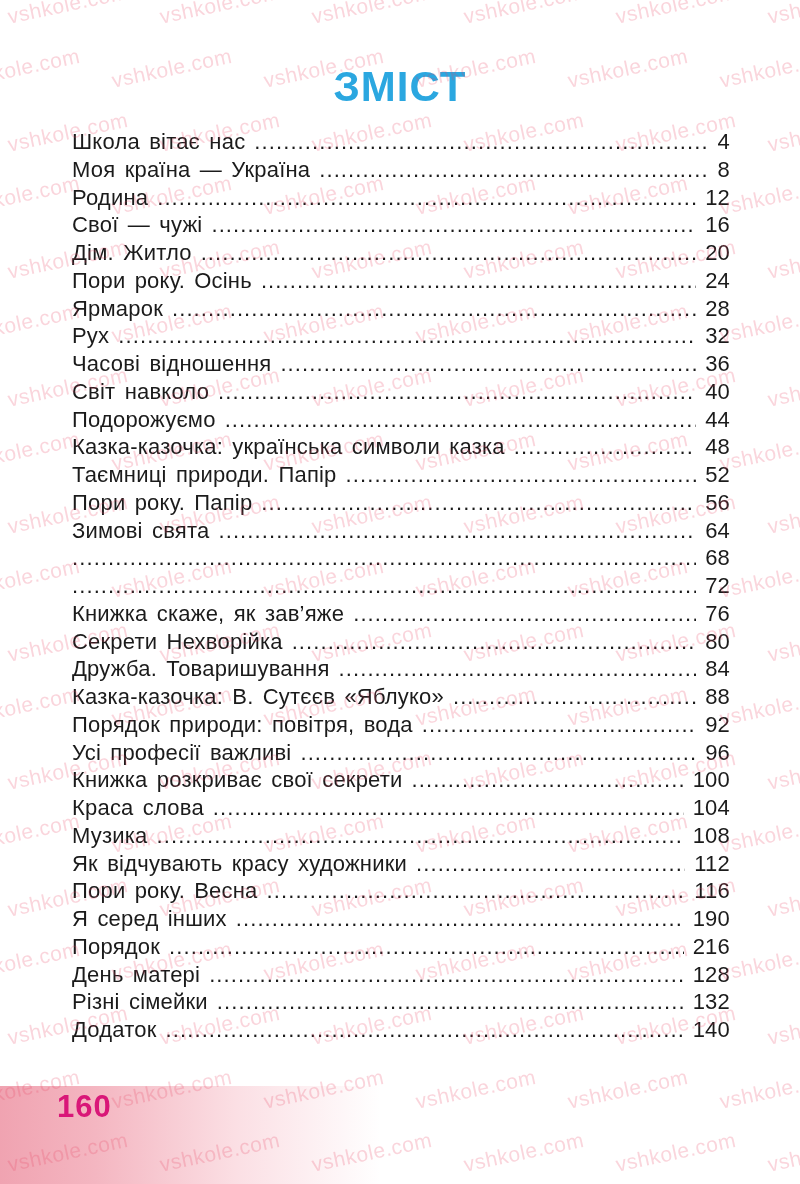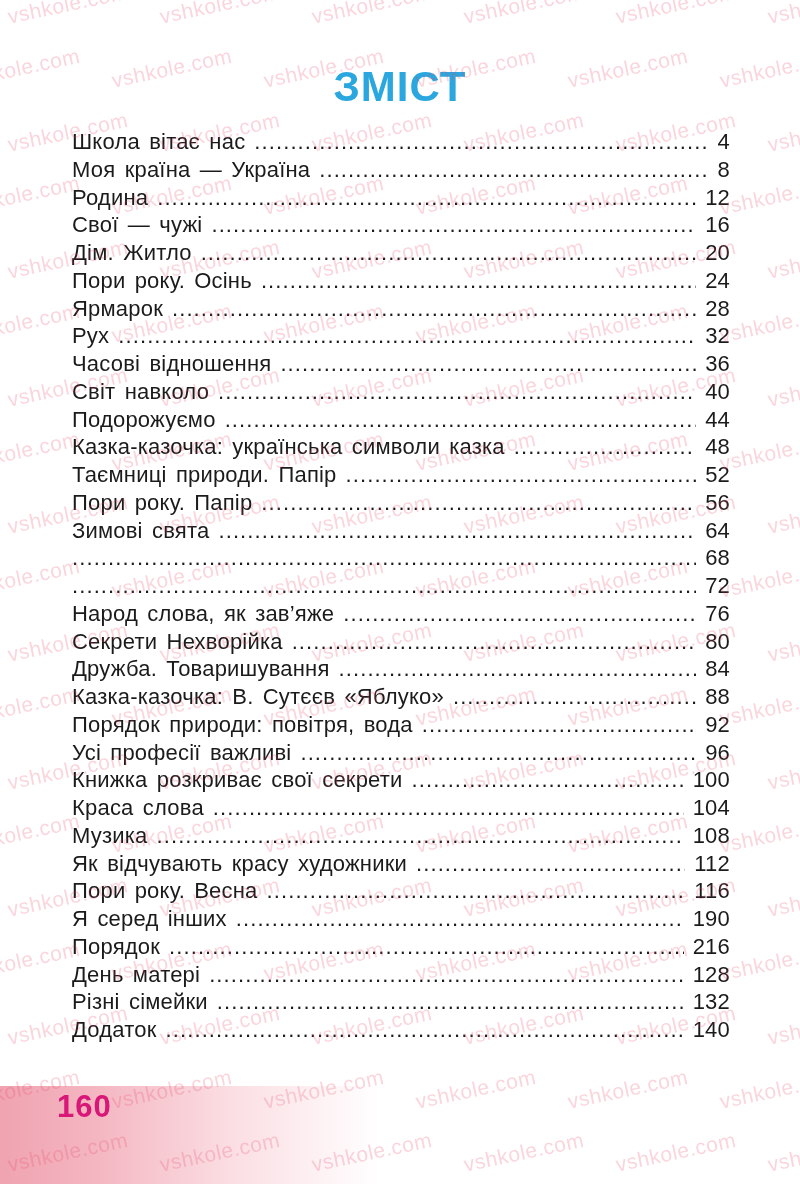--- a/index.html
+++ b/index.html
@@ -144,21 +144,21 @@
       </div>
       <div class="row">
         <span class="leader"></span>
         <span class="p">68</span>
       </div>
       <div class="row">
         <span class="leader"></span>
         <span class="p">72</span>
       </div>
       <div class="row">
-        <span class="t">Народ слова, як зав’яже</span>
+        <span class="t">Книжка скаже, як зав’яже</span>
         <span class="leader"></span>
         <span class="p">76</span>
       </div>
       <div class="row">
         <span class="t">Секрети Нехворійка</span>
         <span class="leader"></span>
         <span class="p">80</span>
       </div>
       <div class="row">
         <span class="t">Дружба. Товаришування</span>

